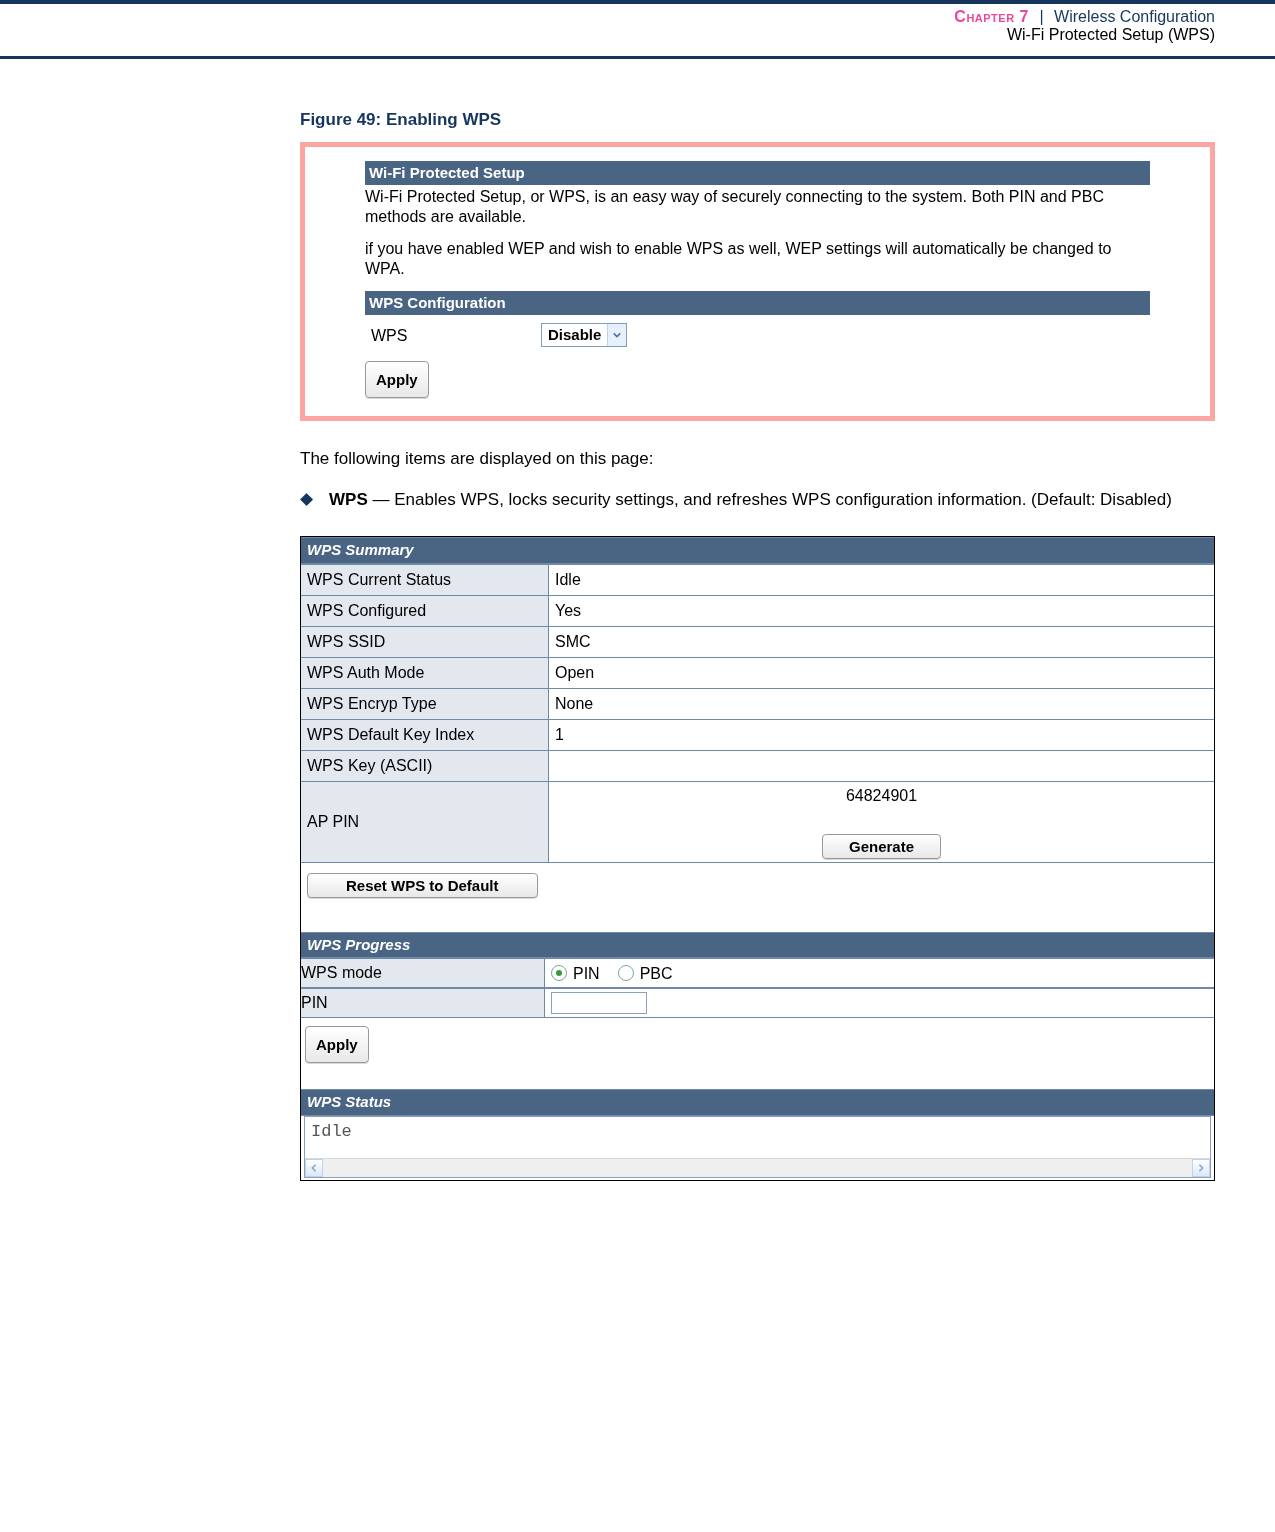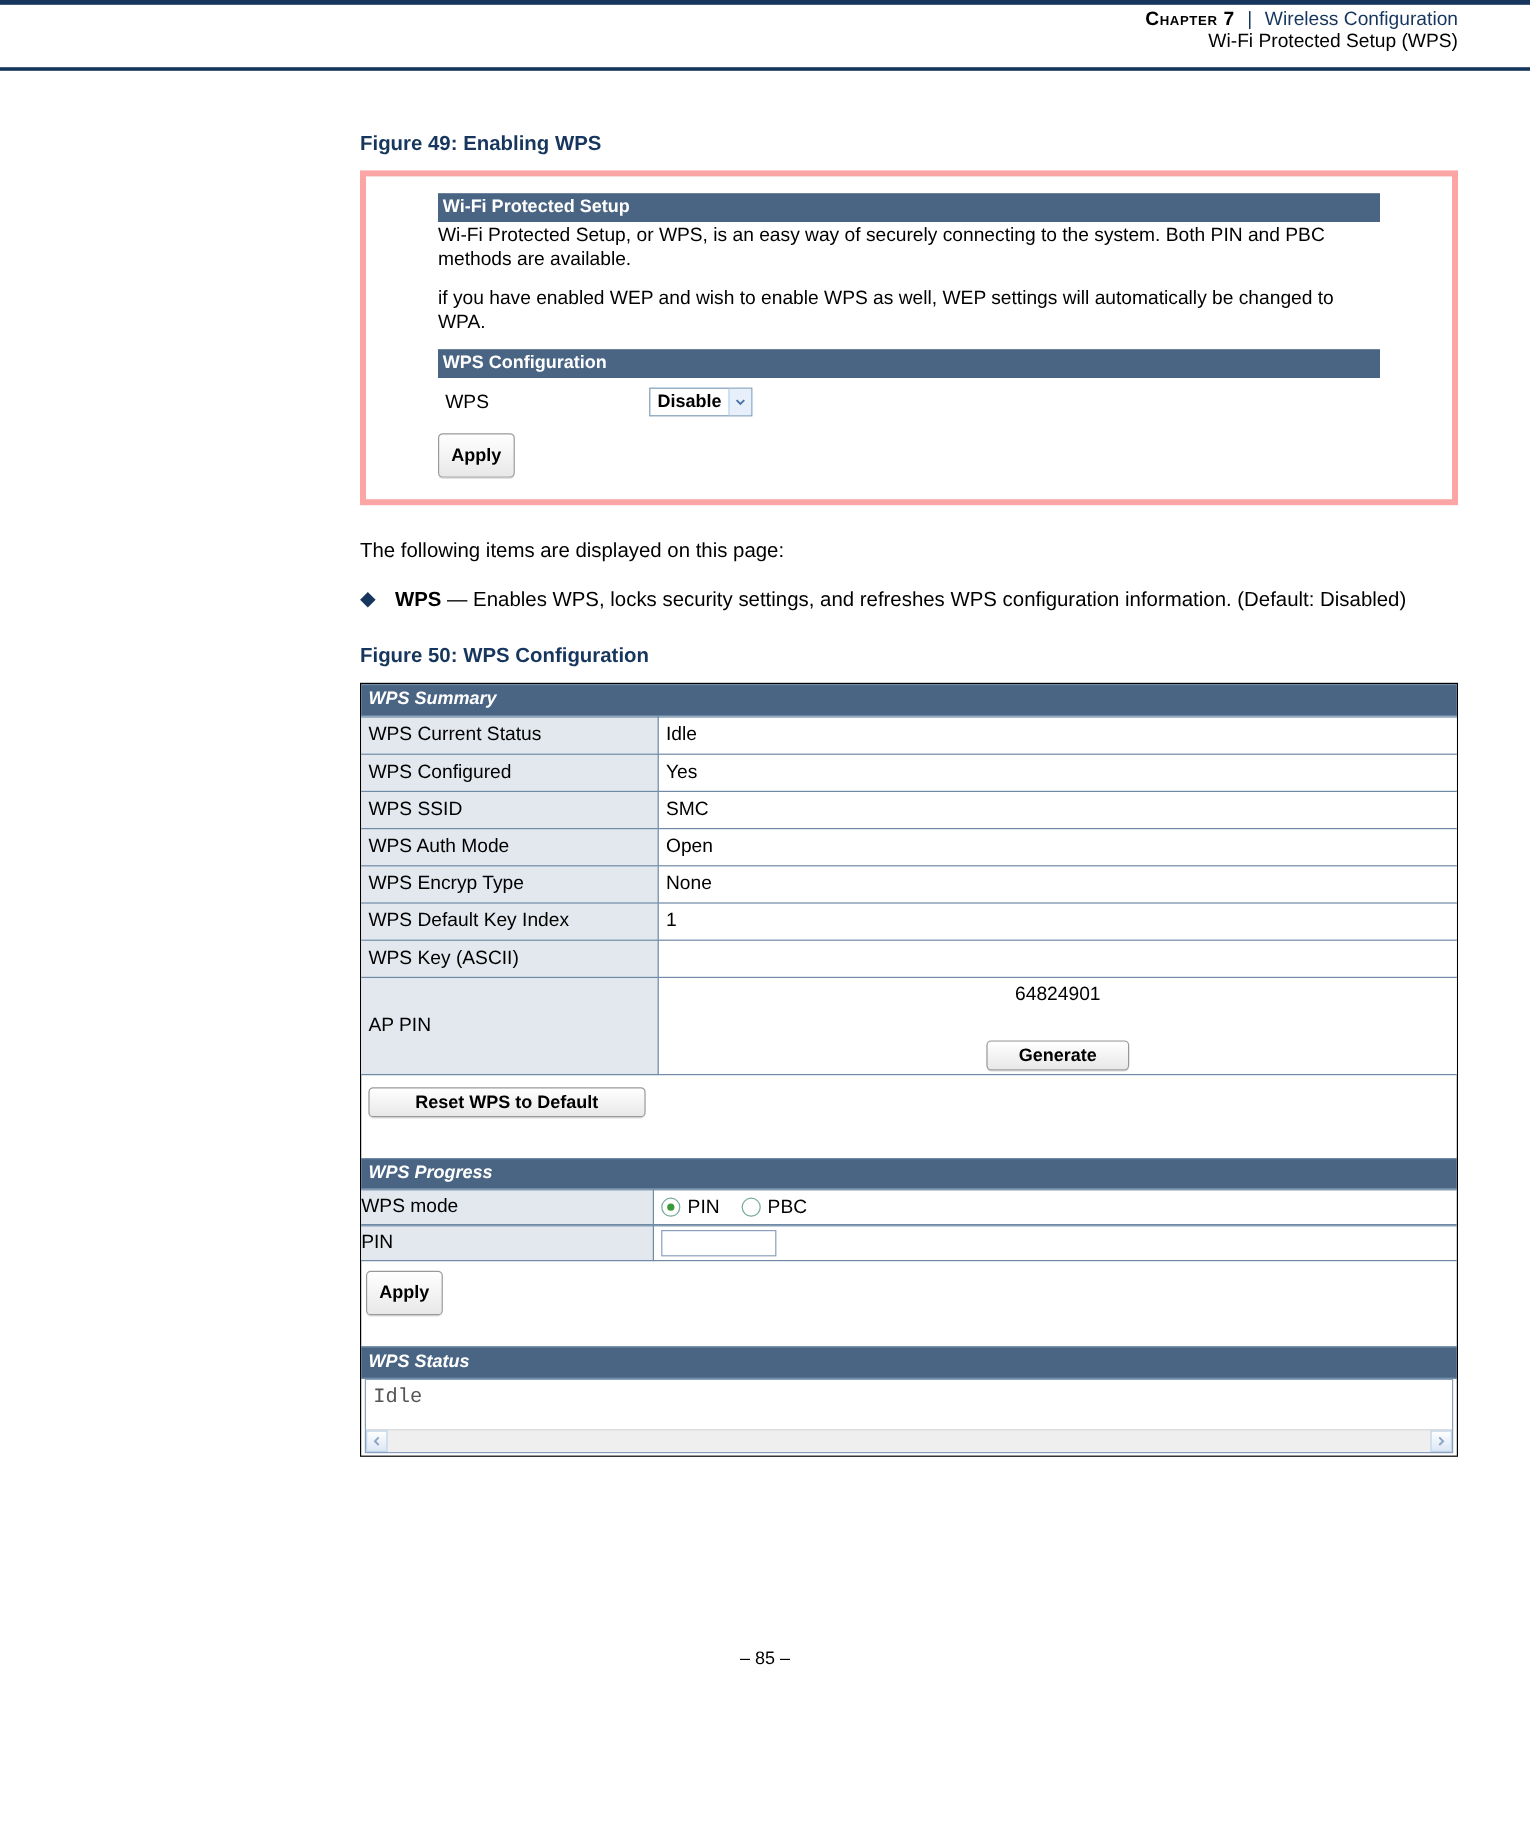--- a/index.html
+++ b/index.html
@@ -22,21 +22,21 @@
   .header-bar {
     text-align: right;
     padding: 4px 60px 8px 0;
     font-family: Verdana, Arial, sans-serif;
   }
   .chap-line {
     font-size: 16px;
   }
   .chap-label {
     font-weight: bold;
-    color: #000000;
+    color: #ec4899;
     font-variant: small-caps;
     letter-spacing: 0.5px;
   }
   .chap-sep {
     color: #17365d;
     padding: 0 6px;
   }
   .chap-topic {
     color: #17365d;
   }
@@ -345,21 +345,20 @@
 
     <p class="body-text">The following items are displayed on this page:</p>
 
     <div class="bullet-row">
       <span class="diamond">◆</span>
       <span class="bullet-body">
         <span class="bullet-bold">WPS</span><span> — </span><span>Enables WPS, locks security settings, and refreshes WPS configuration information. (Default: Disabled)</span>
       </span>
     </div>
 
-    <div class="fig-caption">Figure 50:  WPS Configuration</div>
 
     <div class="screenshot-box2">
 
       <div class="section-header2">WPS Summary</div>
 
       <table class="summary-table">
         <tbody>
             <tr>
               <td class="lbl">WPS Current Status</td>
               <td class="val">Idle</td>
@@ -442,14 +441,13 @@
                 <path d="M3 1 L7 5 L3 9" fill="none" stroke="#8aa6c8" stroke-width="2"></path>
               </svg>
           </div>
         </div>
       </div>
 
     </div>
 
   </div>
 
-  <div class="footer">–  85  –</div>
 </div>
 
 </body></html>

